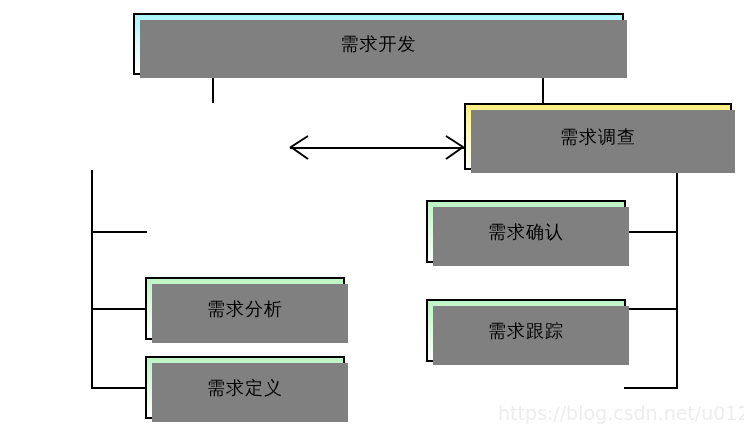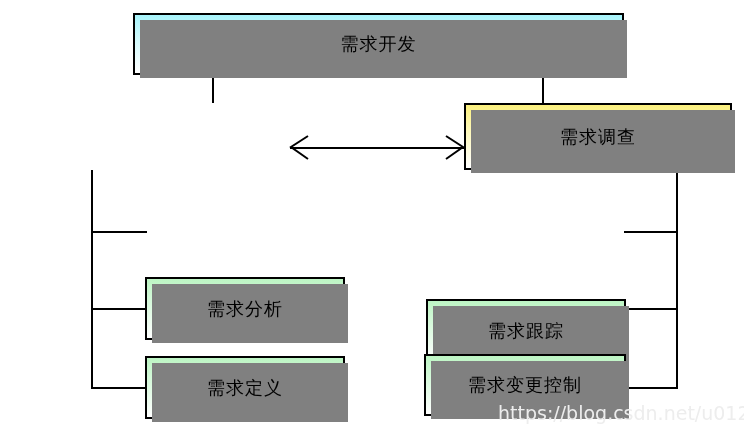--- a/index.html
+++ b/index.html
@@ -99,22 +99,22 @@
   </div>
   <div class="node node-leaf shadow" style="left:145px;top:356px;width:200px;height:63px;">
     <span class="lbl">需求定义</span>
   </div>
 
   <div class="line vline" style="left:676px;top:170px;width:2px;height:219px;"></div>
   <div class="line hline" style="left:624px;top:231px;width:54px;height:2px;"></div>
   <div class="line hline" style="left:624px;top:308px;width:54px;height:2px;"></div>
   <div class="line hline" style="left:624px;top:387px;width:54px;height:2px;"></div>
 
+  <div class="node node-leaf shadow" style="left:426px;top:200px;width:200px;height:63px;">
+    <span class="lbl">需求确认</span>
+  </div>
   <div class="node node-leaf shadow" style="left:426px;top:277px;width:200px;height:63px;margin-top:22px;">
     <span class="lbl">需求跟踪</span>
-  </div>
-  <div class="node node-leaf shadow" style="left:424px;top:354px;width:202px;height:62px;">
-    <span class="lbl">需求变更控制</span>
   </div>
 
   <div class="watermark" style="left:498px;top:402px;">https://blog.csdn.net/u012031958</div>
 
 </div>
 
 </body></html>

